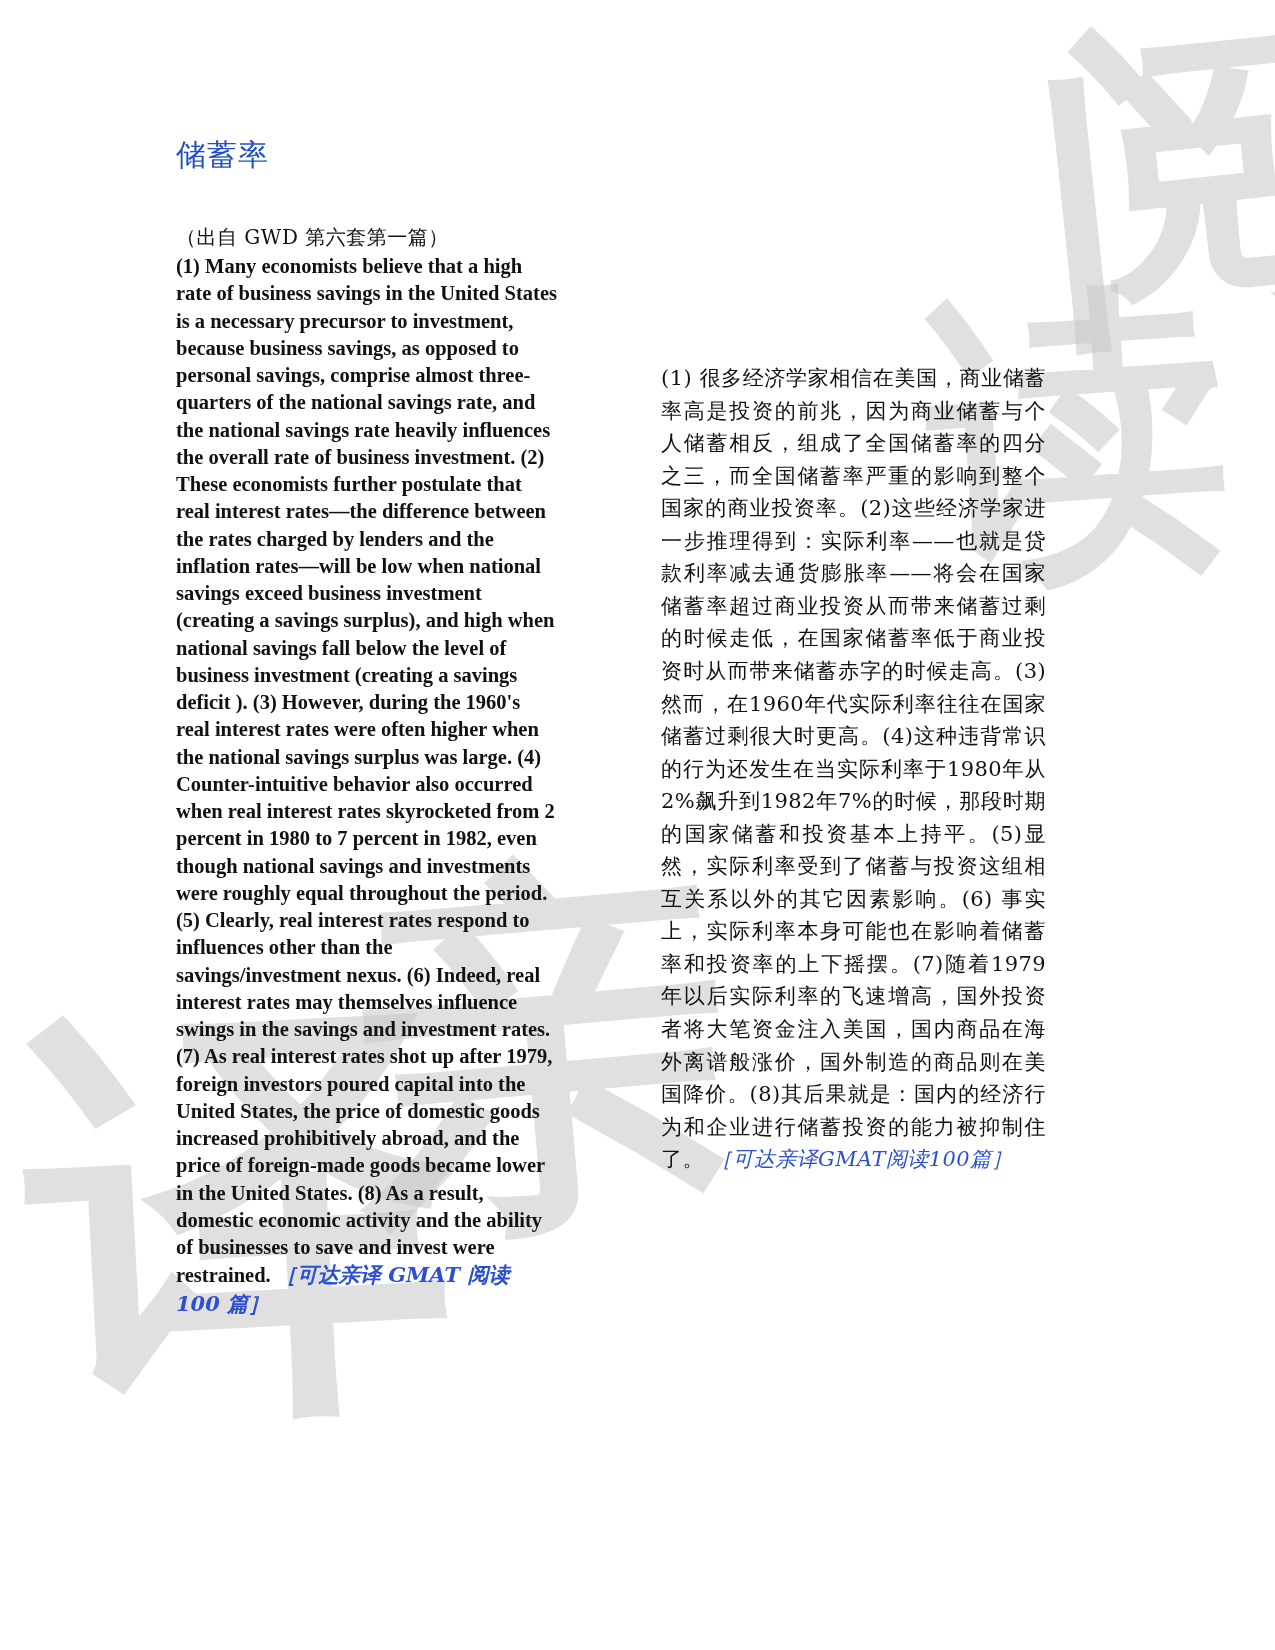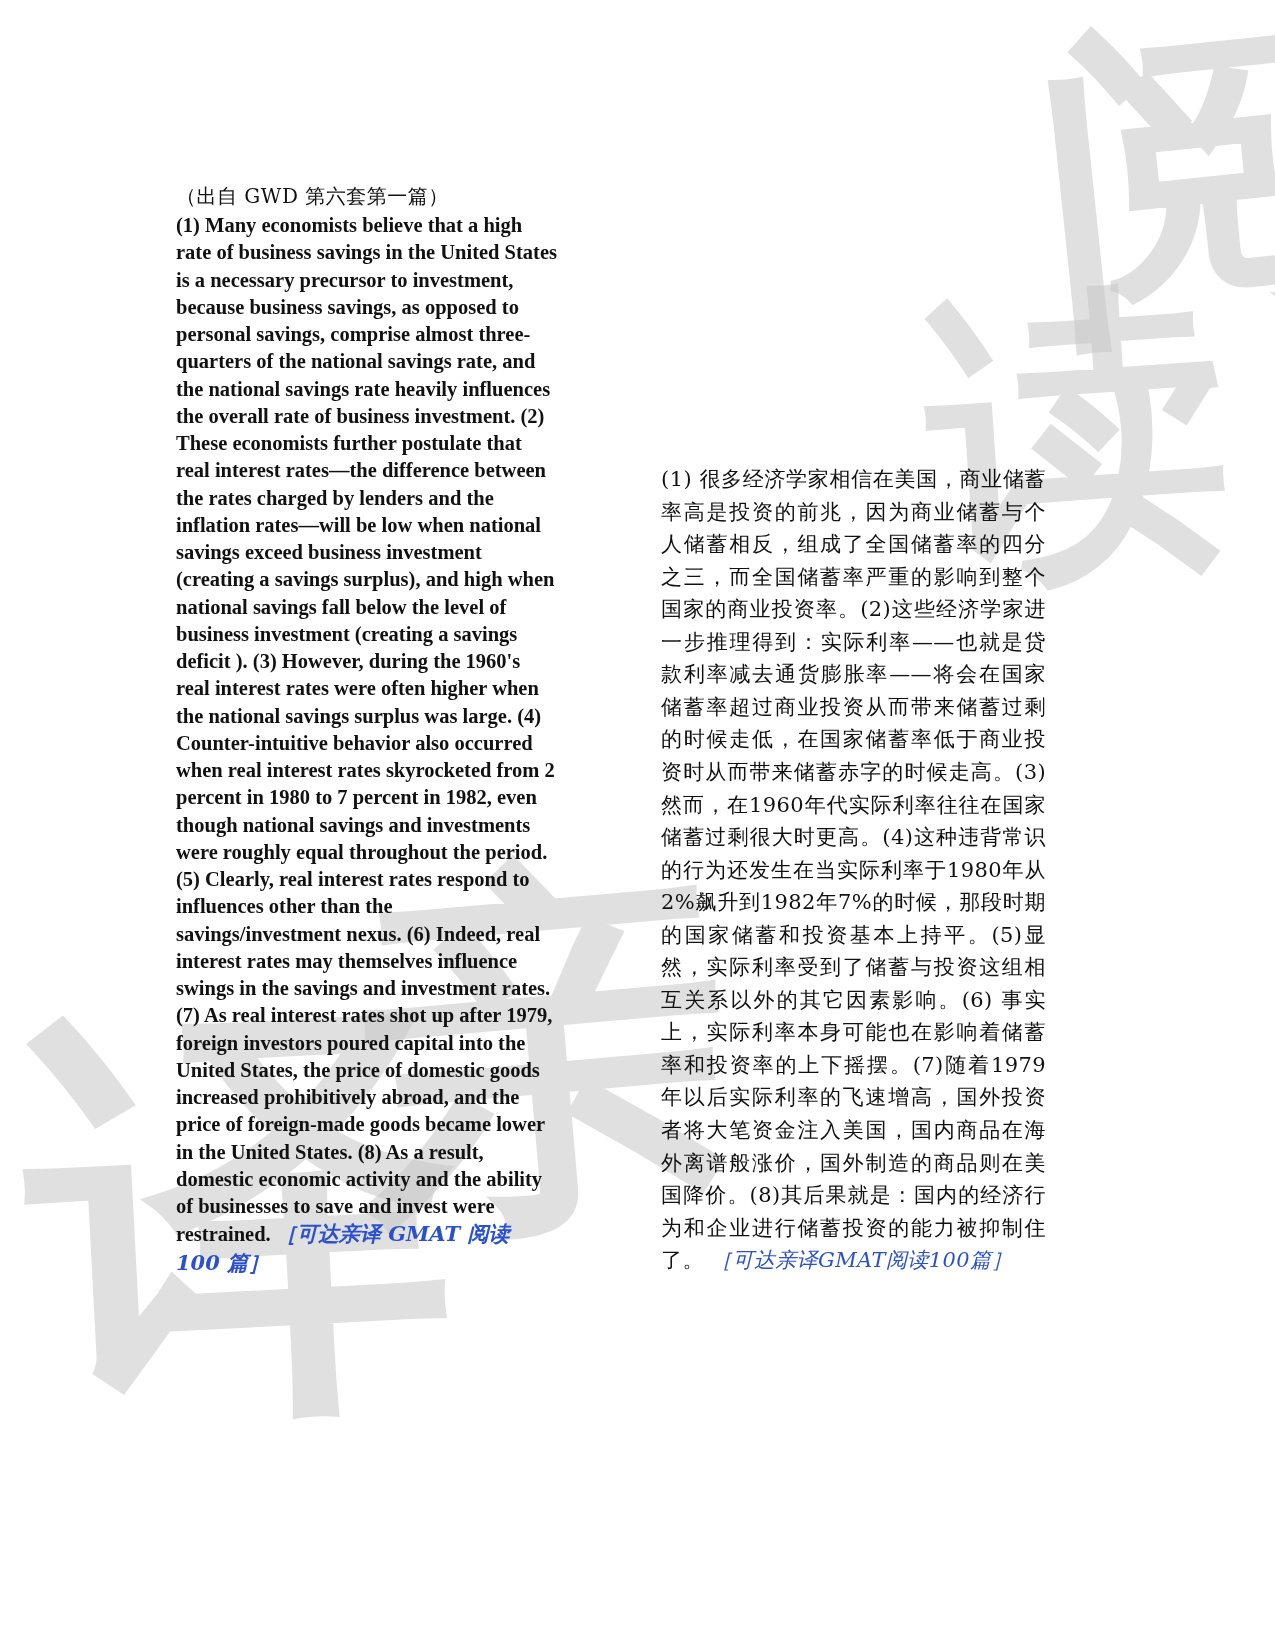--- a/index.html
+++ b/index.html
@@ -64,21 +64,21 @@
     color: #1f4fc3;
     font-family: "DejaVu Sans", sans-serif;
     font-weight: normal;
     margin: 0 0 4px 0;
     letter-spacing: 1px;
   }
 
   .columns {
     display: flex;
     gap: 104px;
-    align-items: flex-end;
+    align-items: center;
     margin-top: 44px;
   }
   .col-left  { width: 400px; }
   .col-right { width: 404px; }
 
   .source-line {
     font-size: 20px;
     color: #111;
     margin: 4px 0 2px 0;
     font-family: "DejaVu Serif", serif;
@@ -121,20 +121,21 @@
   <div class="watermark">
     <div class="wm-glyph wm1">阅</div>
     <div class="wm-glyph wm2">读</div>
     <div class="wm-glyph wm3">译</div>
     <div class="wm-glyph wm4">亲</div>
   </div>
 
 
   <div class="content">
 
+    <h1 class="title">储蓄率</h1>
 
     <div class="columns">
 
       <div class="col-left">
         <div class="source-line">（出自 GWD 第六套第一篇）</div>
         <div class="en-body"><span>(1) Many economists believe that a high rate of business savings in the United States is a necessary precursor to investment, because business savings, as opposed to personal savings, comprise almost three-quarters of the national savings rate, and the national savings rate heavily influences the overall rate of business investment. (2) These economists further postulate that real interest rates—the difference between the rates charged by lenders and the inflation rates—will be low when national savings exceed business investment (creating a savings surplus), and high when national savings fall below the level of business investment (creating a savings deficit ). (3) However, during the 1960's real interest rates were often higher when the national savings surplus was large. (4) Counter-intuitive behavior also occurred when real interest rates skyrocketed from 2 percent in 1980 to 7 percent in 1982, even though national savings and investments were roughly equal throughout the period. (5) Clearly, real interest rates respond to influences other than the savings/investment nexus. (6) Indeed, real interest rates may themselves influence swings in the savings and investment rates. (7) As real interest rates shot up after 1979, foreign investors poured capital into the United States, the price of domestic goods increased prohibitively abroad, and the price of foreign-made goods became lower in the United States. (8) As a result, domestic economic activity and the ability of businesses to save and invest were restrained. </span><span class="credit credit-en">［可达亲译 GMAT 阅读 100 篇］</span></div>
       </div>
 
       <div class="col-right">
         <div class="cn-body"><span>(1) 很多经济学家相信在美国，商业储蓄率高是投资的前兆，因为商业储蓄与个人储蓄相反，组成了全国储蓄率的四分之三，而全国储蓄率严重的影响到整个国家的商业投资率。(2)这些经济学家进一步推理得到：实际利率——也就是贷款利率减去通货膨胀率——将会在国家储蓄率超过商业投资从而带来储蓄过剩的时候走低，在国家储蓄率低于商业投资时从而带来储蓄赤字的时候走高。(3)然而，在1960年代实际利率往往在国家储蓄过剩很大时更高。(4)这种违背常识的行为还发生在当实际利率于1980年从2%飙升到1982年7%的时候，那段时期的国家储蓄和投资基本上持平。(5)显然，实际利率受到了储蓄与投资这组相互关系以外的其它因素影响。(6) 事实上，实际利率本身可能也在影响着储蓄率和投资率的上下摇摆。(7)随着1979年以后实际利率的飞速增高，国外投资者将大笔资金注入美国，国内商品在海外离谱般涨价，国外制造的商品则在美国降价。(8)其后果就是：国内的经济行为和企业进行储蓄投资的能力被抑制住了。 </span><span class="credit">［可达亲译GMAT阅读100篇］</span></div>

